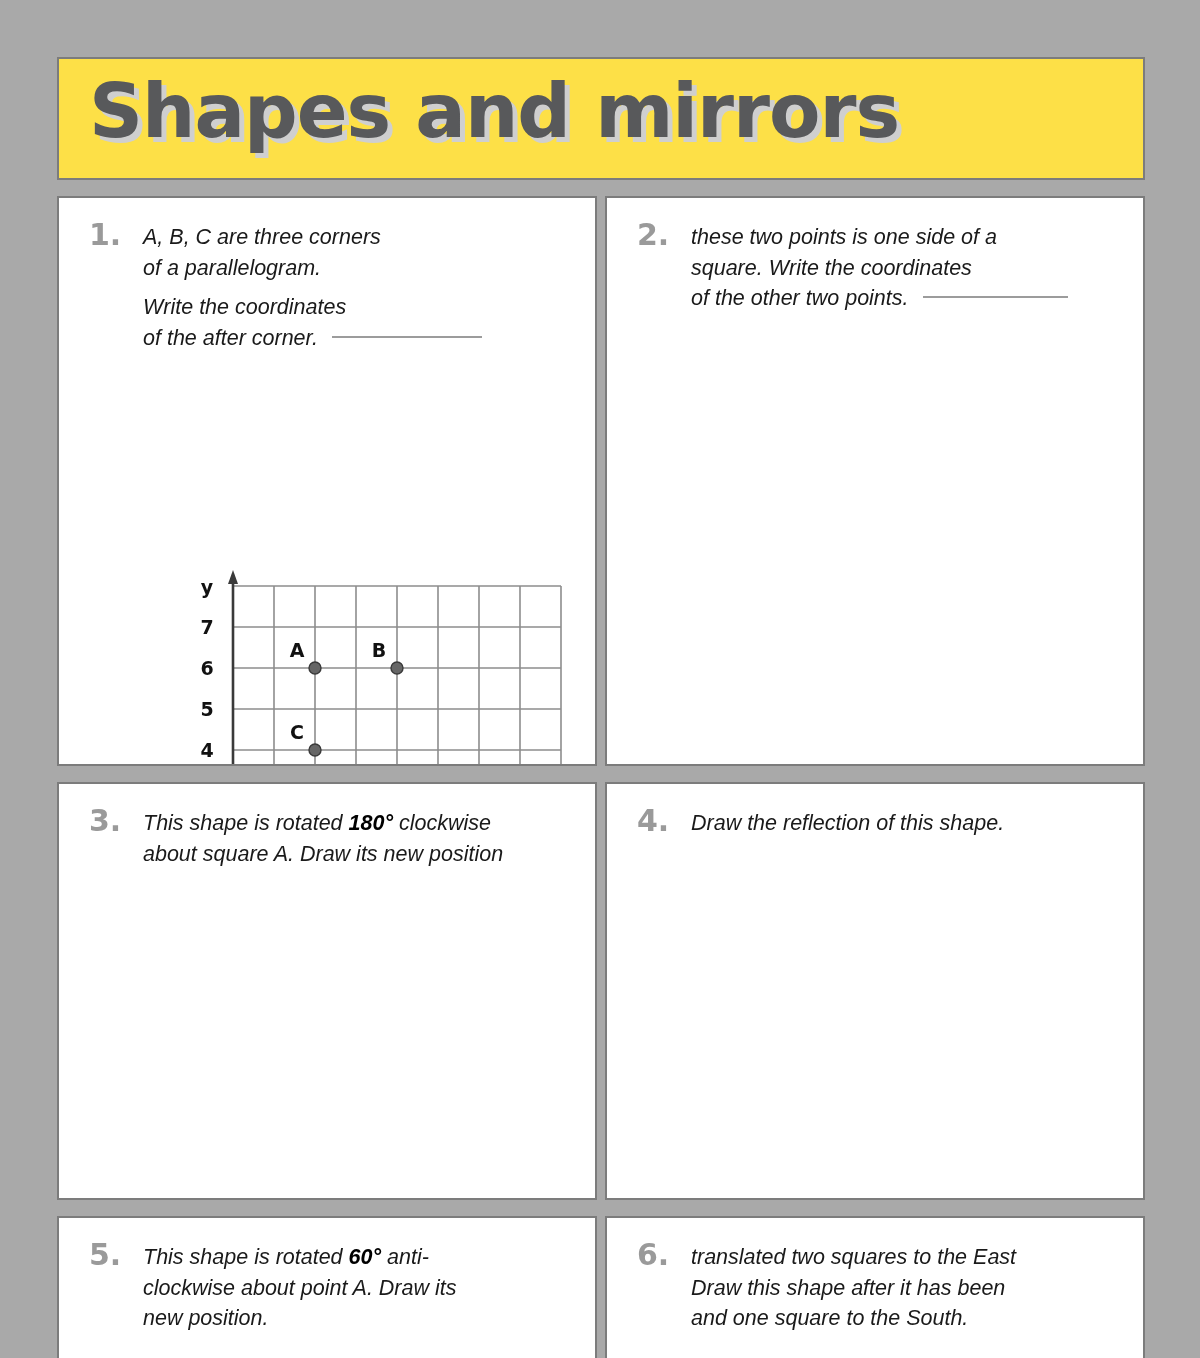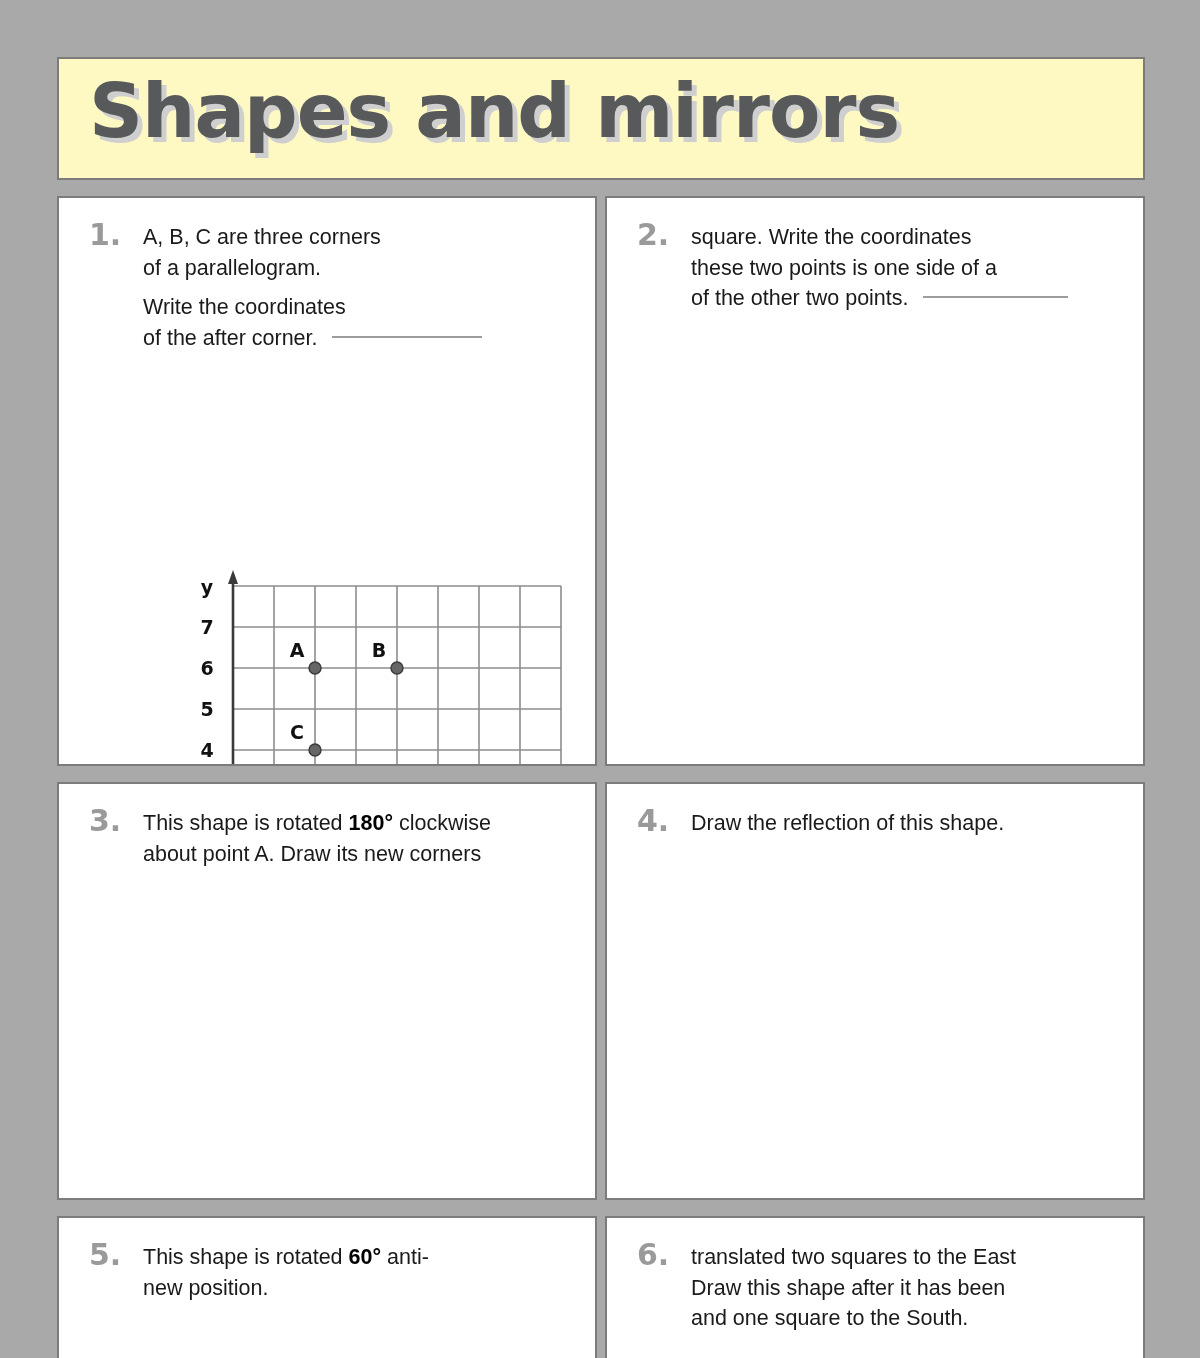--- a/index.html
+++ b/index.html
@@ -21,21 +21,21 @@
     height: 1358px;
   }
 
   
   .title-panel {
     position: absolute;
     left: 57px;
     top: 57px;
     width: 1088px;
     height: 123px;
-    background: #fef9c3;
+    background: #fde047;
     border: 2px solid #7c7c7c;
     box-sizing: border-box;
   }
   .title-text {
     position: absolute;
     left: 30px;
     top: 8px;
     font-family: "DejaVu Sans", sans-serif;
     font-weight: bold;
     font-size: 75px;
@@ -71,20 +71,21 @@
     line-height: 1;
   }
   .qbody {
     position: absolute;
     left: 84px;
     top: 24px;
     right: 14px;
     font-size: 21.5px;
     line-height: 1.42;
     color: #1a1a1a;
+    font-style: italic;
   }
   .qbody b { font-weight: bold; color: #000; }
 
   .answer-line {
     display: inline-block;
     width: 150px;
     border-bottom: 2px solid #9c9c9c;
     vertical-align: middle;
     margin-left: 14px;
     margin-bottom: 4px;
@@ -190,50 +191,51 @@
           <circle class="ptdot" cx="138" cy="184" r="6"></circle>
           <text class="ptlabel" x="120" y="173" text-anchor="middle">C</text>
         </g>
       </svg>
     </div>
   </div>
 
   <div class="qpanel q-right row1">
     <div class="qnum">2.</div>
     <div class="qbody">
+      <div>these two points is one side of a</div>
       <div>square. Write the coordinates</div>
-      <div>these two points is one side of a</div>
       <div>
         <span>of the other two points.</span><span class="answer-line wide"></span>
       </div>
     </div>
 
   </div>
 
   <div class="qpanel q-left row2">
     <div class="qnum">3.</div>
     <div class="qbody">
       <div>This shape is rotated <b>180°</b> clockwise</div>
-      <div>about point A. Draw its new corners</div>
+      <div>about square A. Draw its new position</div>
     </div>
 
   </div>
 
   <div class="qpanel q-right row2">
     <div class="qnum">4.</div>
     <div class="qbody">
       <div>Draw the reflection of this shape.</div>
     </div>
 
   </div>
 
   <div class="qpanel q-left row3">
     <div class="qnum">5.</div>
     <div class="qbody">
       <div>This shape is rotated <b>60°</b> anti-</div>
+      <div>clockwise about point A. Draw its</div>
       <div>new position.</div>
     </div>
   </div>
 
   <div class="qpanel q-right row3">
     <div class="qnum">6.</div>
     <div class="qbody">
       <div>translated two squares to the East</div>
       <div>Draw this shape after it has been</div>
       <div>and one square to the South.</div>

